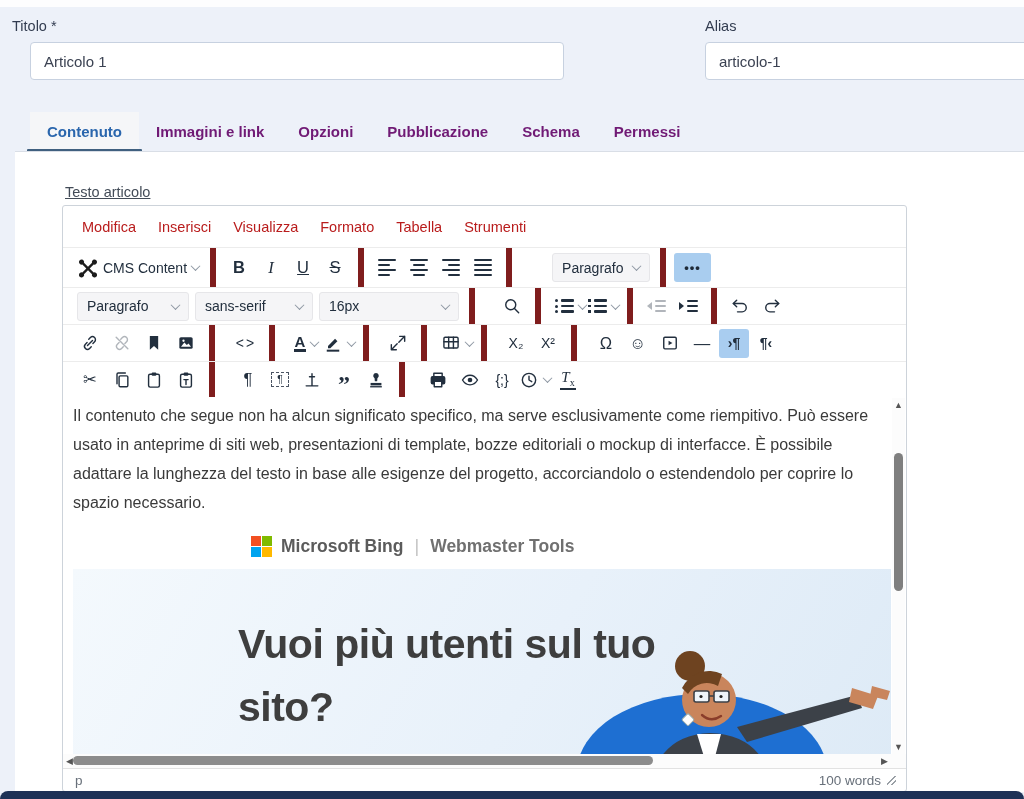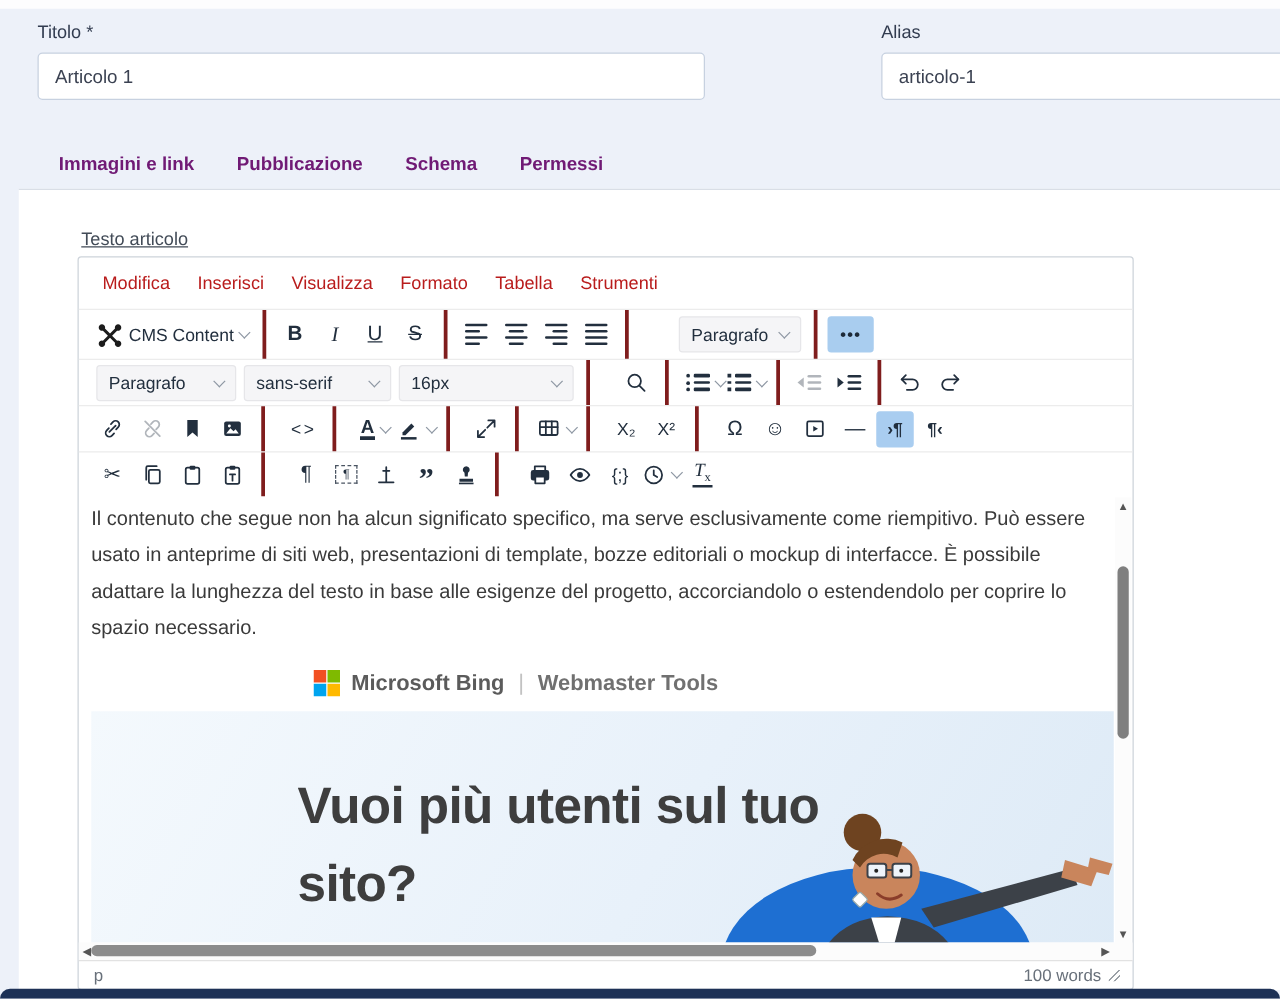--- a/index.html
+++ b/index.html
@@ -38,21 +38,21 @@
   .ed-label { left:65px; top:184px; font-size:14.5px; color:#424b57;text-decoration:underline; }
 
   
   .editor { left:62px; top:205px; width:845px; height:587px;
             background:#fff; border:1px solid #cdd3da; border-radius:3px; }
   .menubar { height:41px; display:flex; align-items:center; padding:0 8px; }
   .menu-item { padding:5px 11px; font-size:14.5px; color:#b91c1c; border-radius:3px; }
 
   .tbrow { display:flex; align-items:stretch; border-top:1px solid #ececec; padding:0 4px; }
   .r1{height:40px}.r2{height:37px}.r3{height:37px}.r4{height:36px}
-  .grp { display:flex; align-items:center; padding:0 7px; border-right:3px solid #7f1d1d; }
+  .grp { display:flex; align-items:center; padding:0 7px; border-right:6px solid #7f1d1d; }
   .grp:last-child { border-right:none; }
   .tb {
     display:flex; align-items:center; justify-content:center;
     min-width:30px; height:29px; margin:0 1px; border-radius:3px;
     font-size:16.5px; color:#222f3e; cursor:pointer; white-space:nowrap;
   }
   .tb.dis { opacity:.35; }
   .tb.on  { background:#a9cdf0; }
   .fw{font-weight:700}.it{font-style:italic;font-family:"Liberation Serif",serif}
   .un{text-decoration:underline}.st{text-decoration:line-through}
@@ -121,27 +121,29 @@
   .grip { width:9px; height:9px; margin-left:6px;
           background:linear-gradient(135deg, transparent 44%, #9aa0a6 44%, #9aa0a6 52%, transparent 52%, transparent 70%, #9aa0a6 70%, #9aa0a6 78%, transparent 78%); }
   .wordwrap { display:flex; align-items:center; }
   .navybar { left:0; top:791px; width:1024px; height:8px; background:#1d3156; border-radius:8px 8px 0 0; }
 </style>
 </head>
 <body>
 
 <div class="abs topstrip"></div>
 
-<div class="abs fld-label" style="left:30px;top:18px">Titolo *</div>
+<div class="abs fld-label" style="left:12px;top:18px">Titolo *</div>
 <div class="abs inp" style="left:30px;top:42px;width:534px">Articolo 1</div>
 <div class="abs fld-label" style="left:705px;top:18px">Alias</div>
 <div class="abs inp" style="left:705px;top:42px;width:360px">articolo-1</div>
 
 <div class="abs tabs">
+  <div class="tab active">Contenuto</div>
   <div class="tab">Immagini e link</div>
+  <div class="tab">Opzioni</div>
   <div class="tab">Pubblicazione</div>
   <div class="tab">Schema</div>
   <div class="tab">Permessi</div>
 </div>
 
 <div class="abs panel"></div>
 <div class="abs ed-label">Testo articolo</div>
 
 <div class="abs editor">
 

